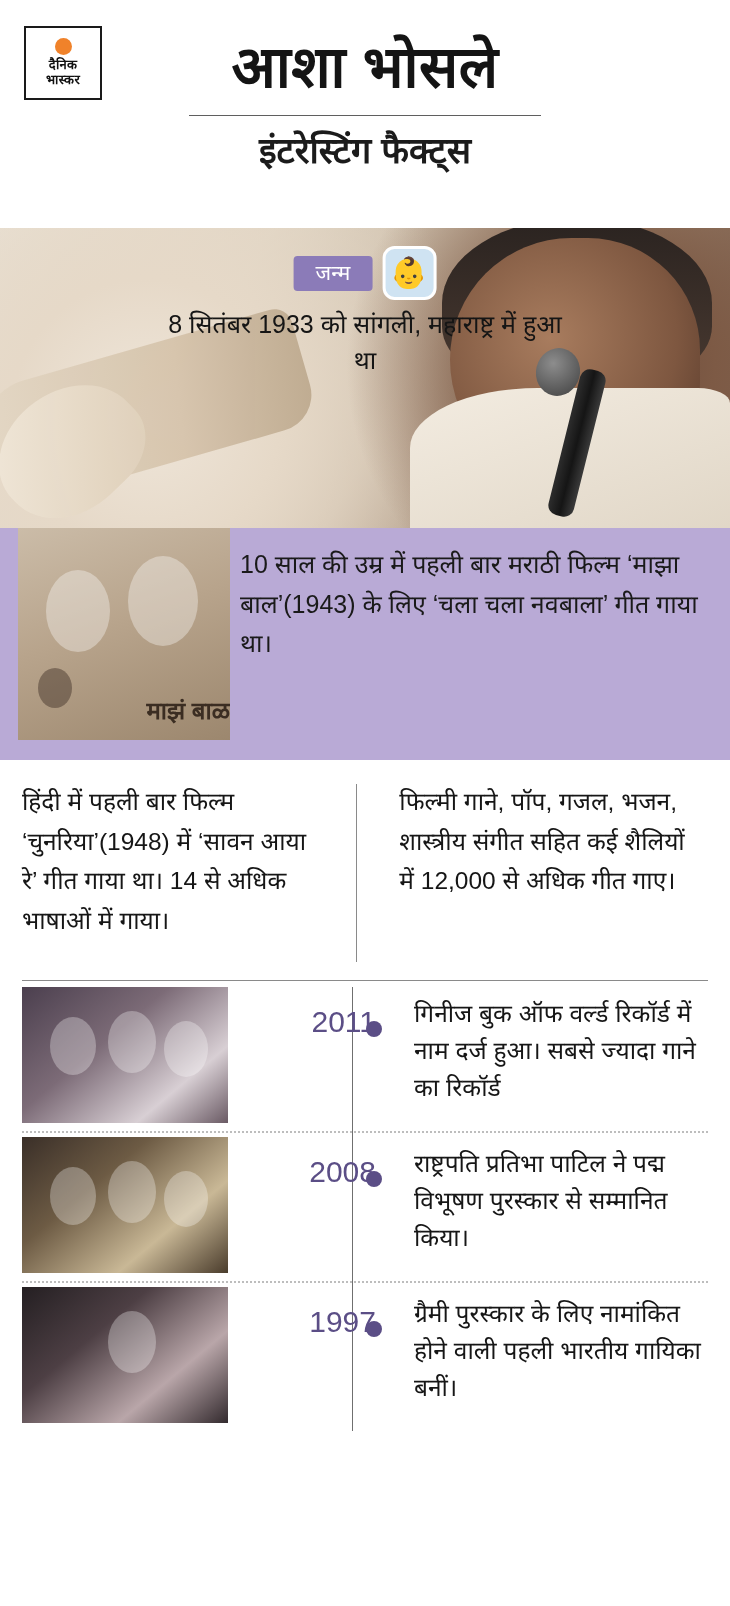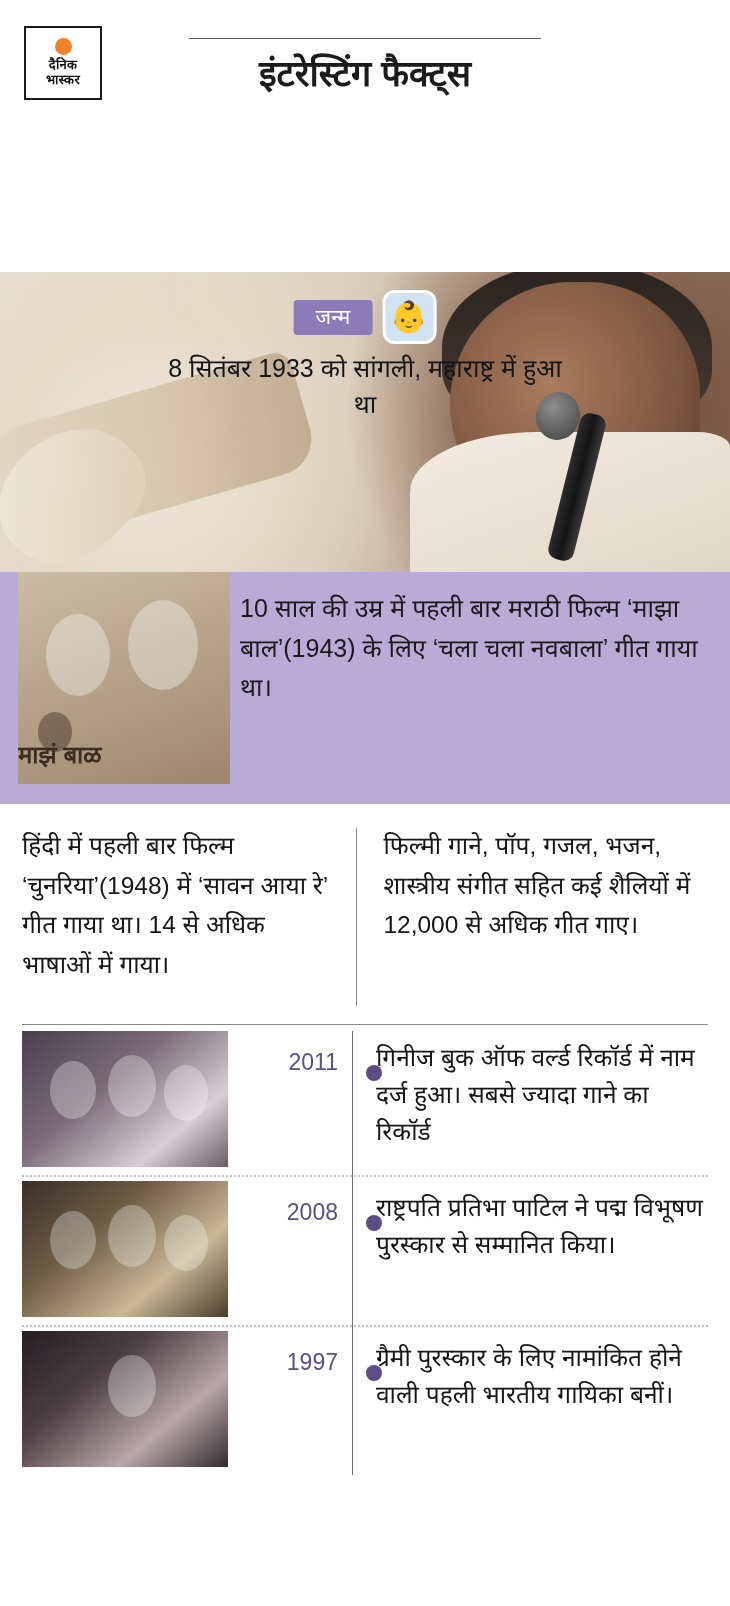--- a/index.html
+++ b/index.html
@@ -13,21 +13,21 @@
   .page {
     position: relative;
     width: 730px;
     height: 1606px;
     background: #ffffff;
   }
 
   
   .header {
     position: relative;
-    height: 272px;
+    height: 228px;
     padding: 22px 24px 0 24px;
   }
   .logo {
     position: absolute;
     left: 24px;
     top: 26px;
     width: 78px;
     height: 74px;
     border: 2px solid #1a1a1a;
     display: flex;
@@ -208,41 +208,41 @@
     background: rgba(255,255,255,.35);
     border-radius: 50%;
     filter: blur(.2px);
   }
   .bp-face1 { left: 28px; top: 42px; width: 64px; height: 82px; }
   .bp-face2 { left: 110px; top: 28px; width: 70px; height: 90px; }
   .bp-small { position: absolute; left: 20px; top: 140px; width: 34px; height: 40px; background: rgba(60,45,35,.45); border-radius: 50%; }
   .bp-caption {
     position: absolute;
     left: 0; right: 0; bottom: 14px;
-    text-align: left;
+    text-align: right;
     font-size: 24px;
     font-weight: bold;
     color: #3b2d22;
   }
   .band-text {
     position: absolute;
     left: 240px;
     top: 17px;
     width: 468px;
     font-size: 25px;
     color: #1a1a1a;
     line-height: 1.58;
   }
 
   
   .cols {
     position: relative;
     padding: 22px 38px 0 22px;
     display: flex;
-    gap: 0;
+    gap: 16px;
     height: 220px;
   }
   .col {
     width: 342px;
     font-size: 24.5px;
     color: #161616;
     line-height: 1.62;
   }
   .col-left { padding-right: 22px; }
   .col-right { padding-left: 26px; }
@@ -300,24 +300,25 @@
     border-radius: 50%;
     background: rgba(255,255,255,.3);
   }
   .ph-b1 { left: 28px; top: 30px; width: 46px; height: 58px; }
   .ph-b2 { left: 86px; top: 24px; width: 48px; height: 62px; }
   .ph-b3 { left: 142px; top: 34px; width: 44px; height: 56px; }
   .tl-year {
     width: 126px;
     text-align: right;
     padding-right: 16px;
-    font-size: 23px;
+    font-size: 30px;
     color: #5b4e86;
     margin-top: 26px;
     line-height: 1;
+    margin-left: 38px;
   }
   .tl-dot {
     position: absolute;
     left: 344px;
     top: 40px;
     width: 16px;
     height: 16px;
     border-radius: 50%;
     background: #5b4e86;
   }
@@ -334,20 +335,21 @@
 <body>
 
 <div class="page">
 
   <div class="header">
     <div class="logo">
       <div class="logo-dot"></div>
       <div class="logo-l1">दैनिक</div>
       <div class="logo-l2">भास्कर</div>
     </div>
+    <div class="title">आशा भोसले</div>
     <div class="title-rule"></div>
     <div class="subtitle">इंटरेस्टिंग फैक्ट्स</div>
   </div>
 
   <div class="hero">
     <div class="hero-photo">
       <div class="hero-hair"></div>
       <div class="hero-face"></div>
       <div class="hero-sari"></div>
       <div class="hero-arm">

